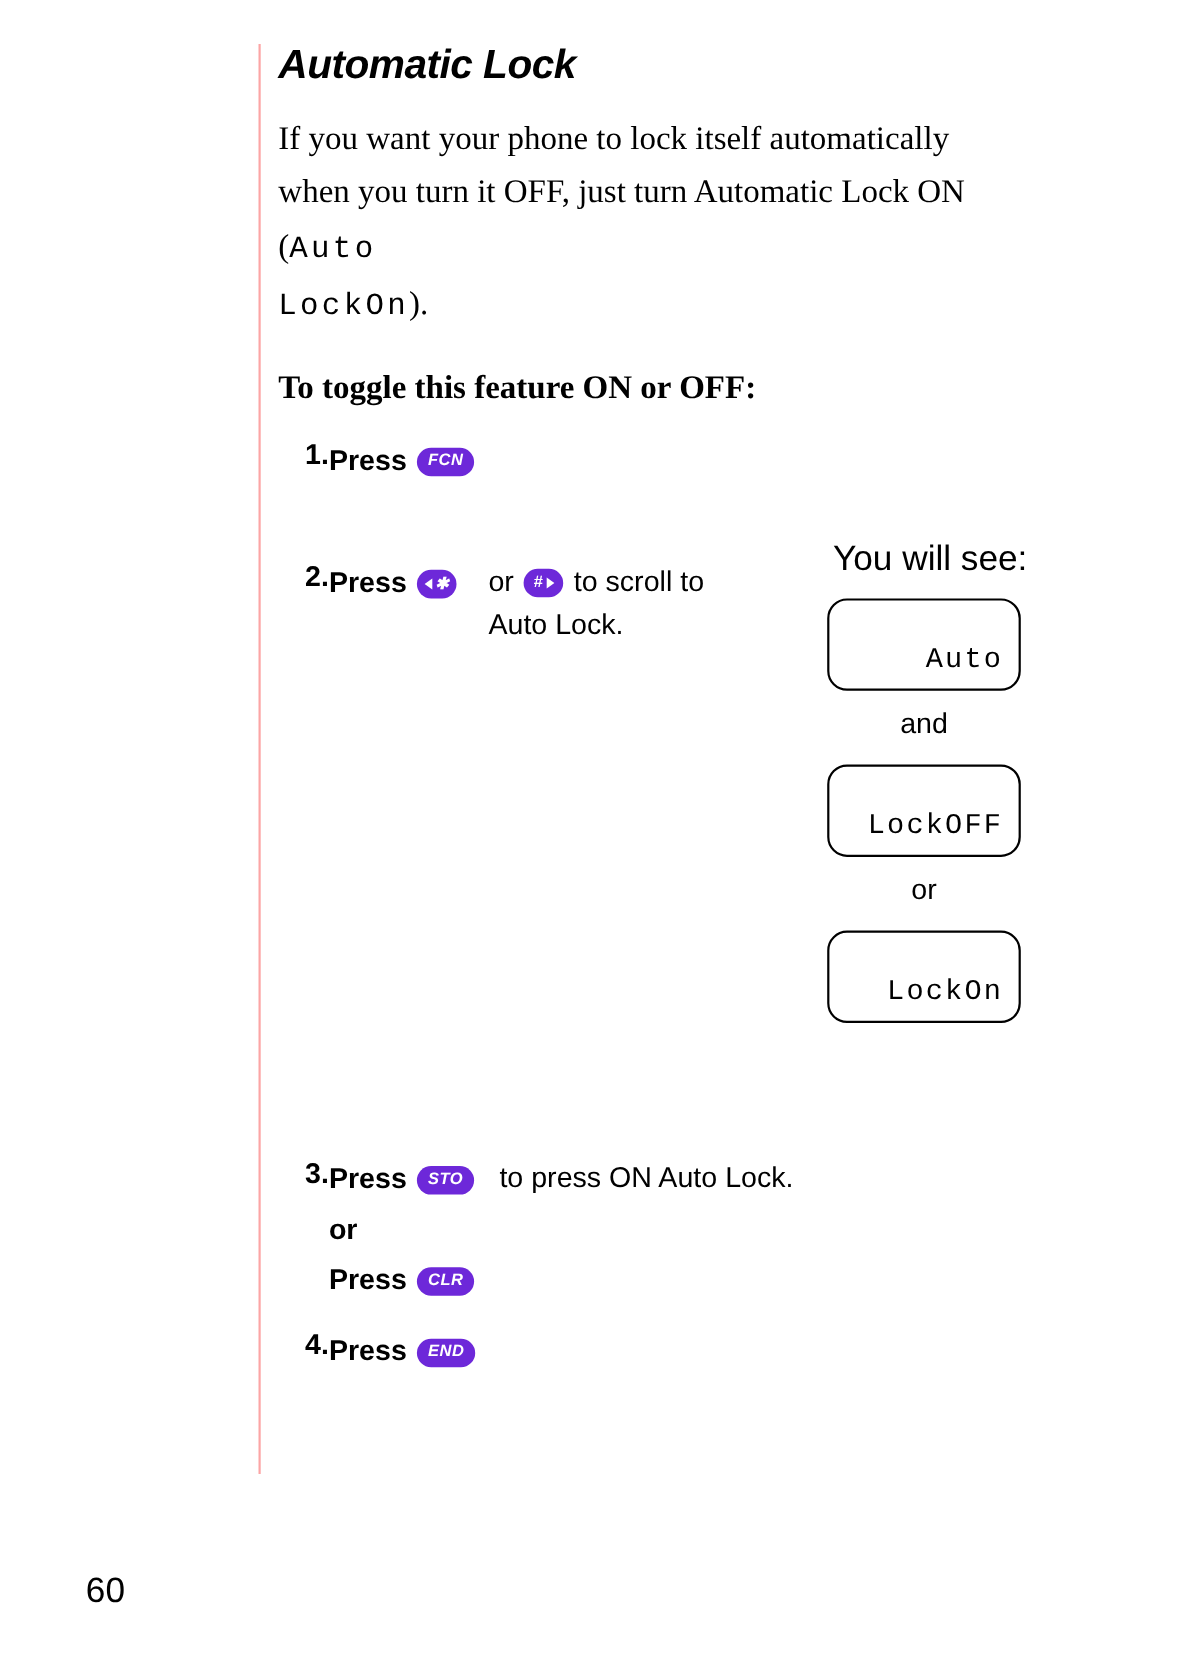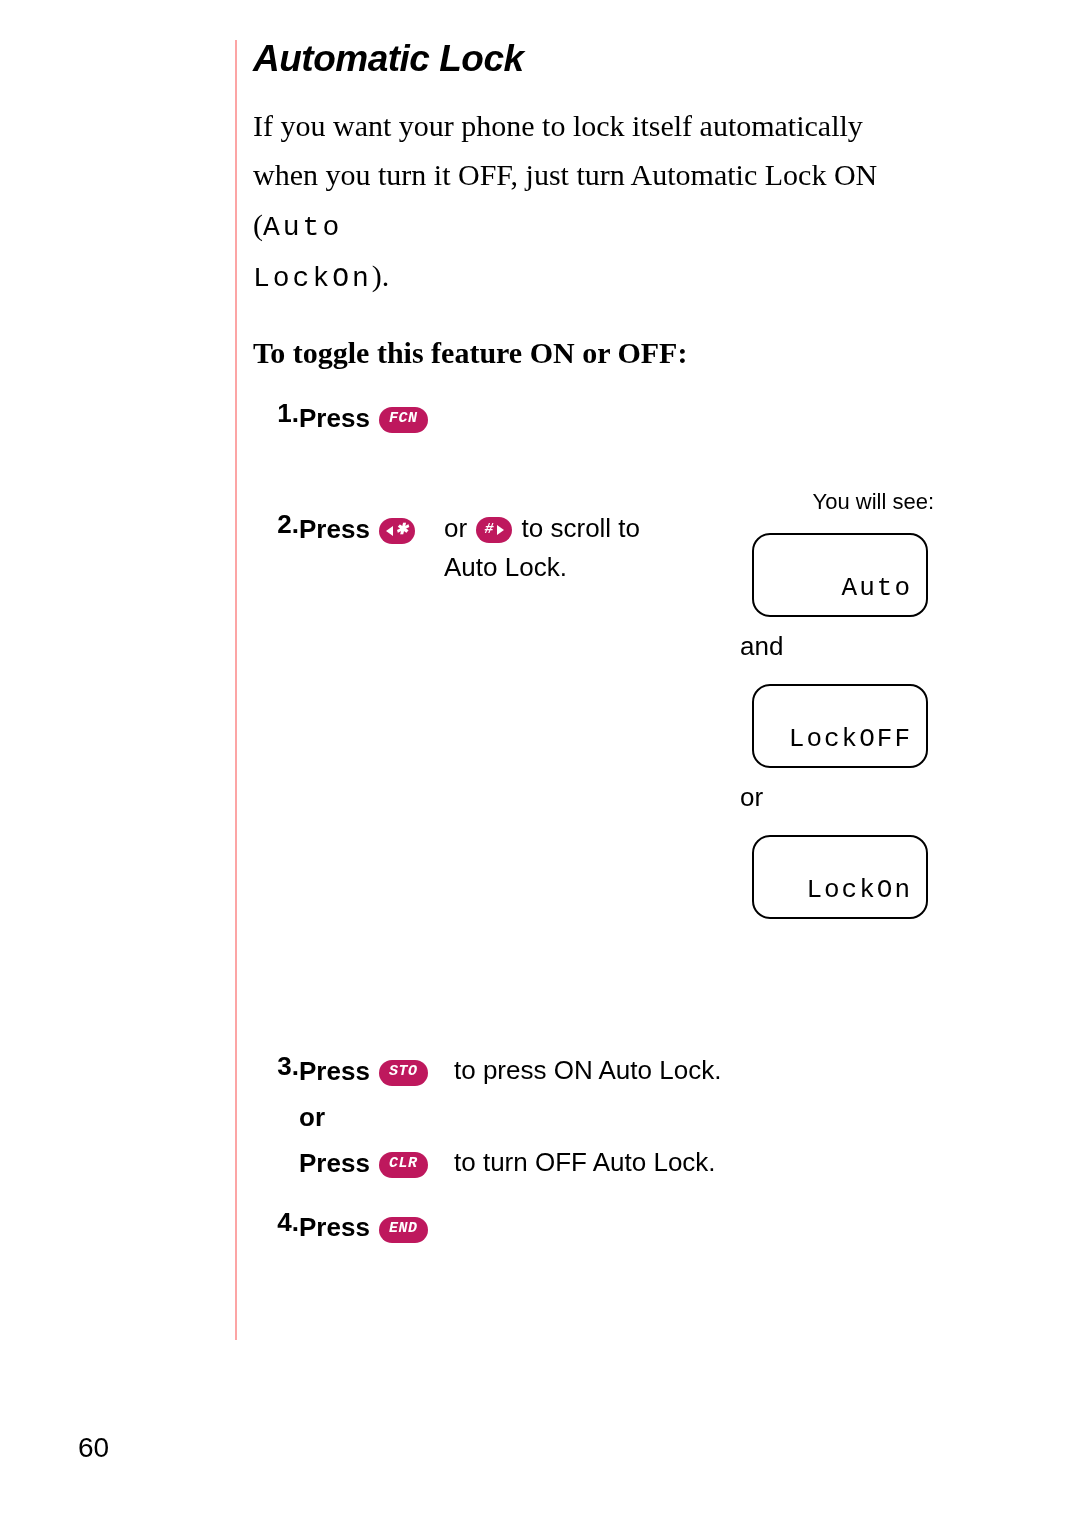--- a/index.html
+++ b/index.html
@@ -66,28 +66,28 @@
     .step-cmd .bold { font-weight: bold; }
     .step-desc {
       font-family: Arial, sans-serif;
       font-size: 26px;
       flex: 1;
       line-height: 1.5;
     }
     .step-desc .bold { font-weight: bold; }
     .btn {
       display: inline-block;
-      background: #be185d;
+      background: #6d28d9;
       color: #fff;
       border-radius: 14px;
       height: 26px;
       line-height: 24px;
       vertical-align: middle;
       padding: 0 10px;
-      font-family: Liberation Mono, monospace;
+      font-family: Liberation Sans, sans-serif;
       font-size: 15px;
       font-style: italic;
       font-weight: bold;
       text-align: center;
       min-width: 36px;
       margin: 0 2px;
       letter-spacing: 0.5px;
     }
     .btn.small { font-style: normal; font-size: 17px; }
     .btn.wide { padding: 0 6px; }
@@ -113,21 +113,21 @@
     }
     .sidecol {
       position: absolute;
       right: -5px;
       top: 370px;
       width: 200px;
       text-align: center;
     }
     .sidecol .lbl {
       font-family: Arial, sans-serif;
-      font-size: 22px;
+      font-size: 32px;
       margin-bottom: 18px;
       text-align: right;
       padding-right: 6px;
     }
     .display-box {
       border: 2px solid #000;
       border-radius: 18px;
       width: 176px;
       height: 84px;
       display: flex;
@@ -136,36 +136,36 @@
       padding: 10px 14px 12px;
       margin: 0 auto 14px auto;
       font-family: 'Courier New', monospace;
       font-size: 26px;
       letter-spacing: 2px;
     }
     .between {
       font-family: Arial, sans-serif;
       font-size: 26px;
       margin: 10px 0 22px;
-      text-align: left;
+      text-align: center;
     }
     .step2-block {
       position: relative;
       margin-bottom: 36px;
     }
     .step2-left {
       width: 440px;
     }
     .step3-block { margin-top: 40px; margin-bottom: 26px; }
     .page-num {
       position: absolute;
       left: 78px;
       bottom: 60px;
       font-family: Arial, sans-serif;
-      font-size: 28px;
+      font-size: 32px;
     }
   </style>
 </head>
 <body>
 
 <div class="page">
 
   <div class="title">Automatic Lock</div>
 
   <div class="intro">
@@ -231,21 +231,20 @@
     <div class="step-num"></div>
     <div class="step-cmd"><span class="bold">or</span></div>
     <div class="step-desc"></div>
   </div>
   <div class="step-row">
     <div class="step-num"></div>
     <div class="step-cmd">
       <span class="bold">Press</span>
       <span class="btn">CLR</span>
     </div>
-    <div class="step-desc"> to turn OFF Auto Lock.</div>
   </div>
 
   <div class="step-row">
     <div class="step-num">4.</div>
     <div class="step-cmd">
       <span class="bold">Press</span>
       <span class="btn">END</span>
     </div>
   </div>
 

